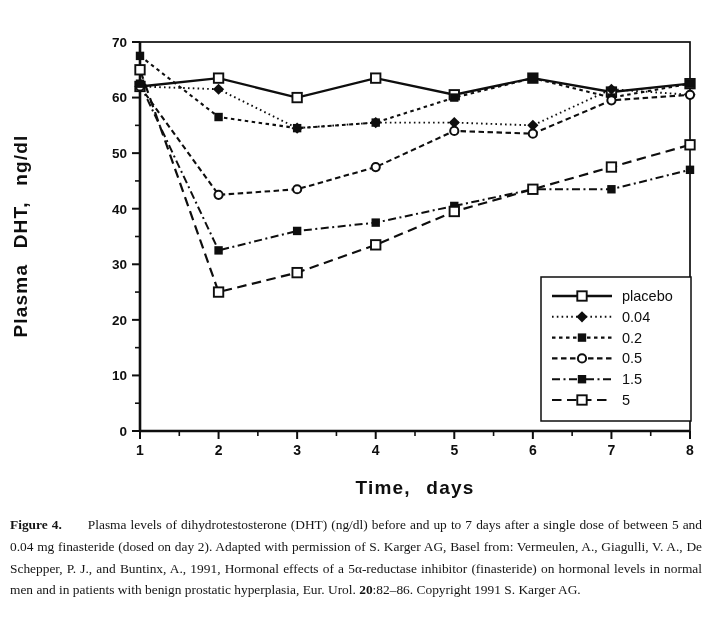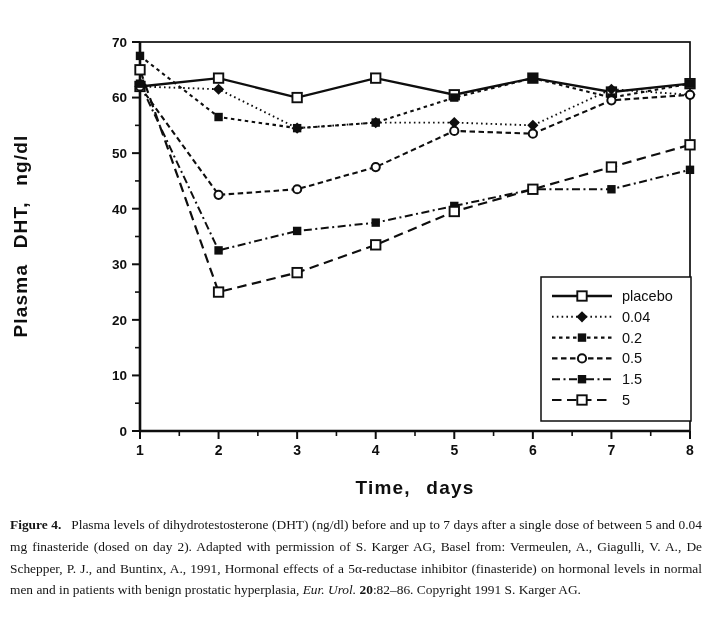--- a/index.html
+++ b/index.html
@@ -7,22 +7,22 @@
           font-family:"Liberation Sans",sans-serif;}
   svg{display:block;}
   svg text{fill:#0e0e0e;}
   .tickY{font:700 13.5px "Liberation Sans",sans-serif;}
   .tickX{font:700 14px "Liberation Sans",sans-serif;}
   .axisTitle{font:700 19px "Liberation Sans",sans-serif;letter-spacing:1.2px;word-spacing:9px;}
   .legendLabel{font:400 14.5px "Liberation Sans",sans-serif;}
   .caption{position:absolute;left:10px;top:514px;width:692px;margin:0;text-align:justify;
            font:13.4px/21.8px "Liberation Serif",serif;color:#141414;}
   .caption .b{font-weight:bold;}
-  .caption .i{font-style:italic;}
-  .caption .gap{margin-right:10px;}
+  .caption .i{}
+  .caption .gap{margin-right:26px;}
 </style>
 </head>
 <body>
 
 <div class="figure">
   <svg id="chart" width="708" height="510" viewBox="0 0 708 510">
       <rect x="0" y="0" width="708" height="510" fill="#ffffff"></rect>
       <rect x="140" y="42" width="550" height="389" fill="none" stroke="#0e0e0e" stroke-width="1.7"></rect>
       <line x1="140" y1="42" x2="140" y2="431" stroke="#0e0e0e" stroke-width="2.6"></line>
       <line x1="139" y1="431" x2="690" y2="431" stroke="#0e0e0e" stroke-width="2.6"></line>

